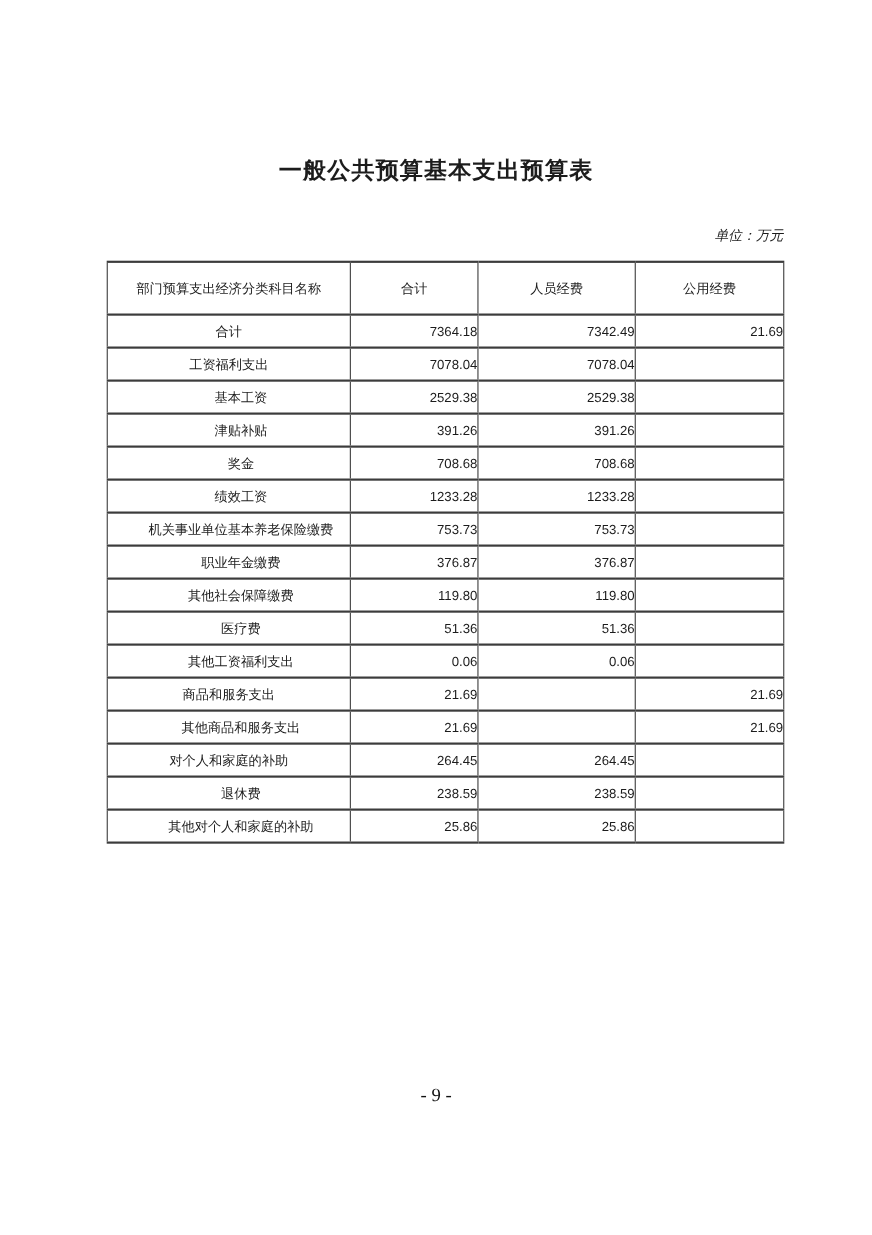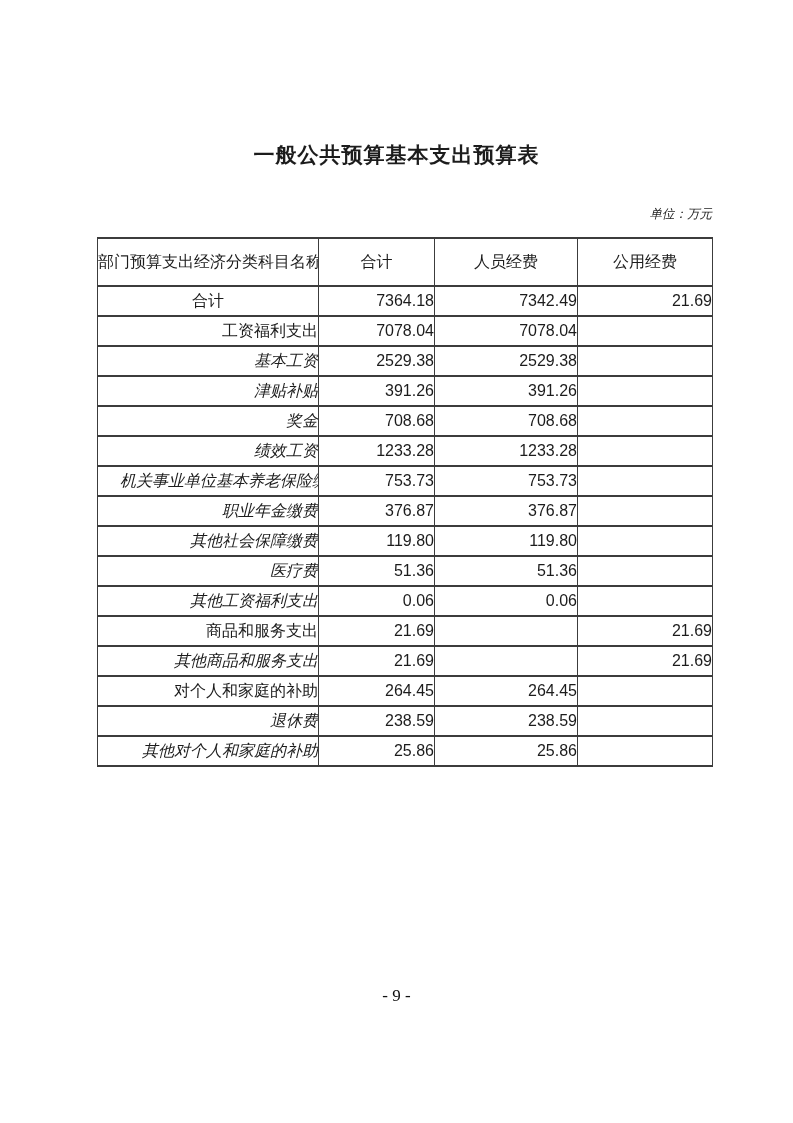--- a/index.html
+++ b/index.html
@@ -32,42 +32,42 @@
     font-size: 12.5px;
     font-style: italic;
   }
   table.budget {
     position: absolute;
     top: 237px;
     left: 97px;
     width: 615px;
     border-collapse: collapse;
     table-layout: fixed;
-    font-size: 16px;
+    font-size: 12px;
   }
   table.budget col.c-name { width: 221px; }
   table.budget col.c-total { width: 116px; }
   table.budget col.c-personnel { width: 143px; }
   table.budget col.c-public { width: 135px; }
   table.budget th, table.budget td {
     border: 1px solid #3c3c3c;
     border-top-width: 2px;
     border-bottom-width: 2px;
     padding: 0;
     overflow: hidden;
     white-space: nowrap;
   }
   table.budget th {
     height: 46px;
     font-weight: 400;
     text-align: center;
   }
   table.budget td { height: 28px; }
-  td.name { text-align: right; padding-left: 8px; }
-  td.name.child { padding-left: 22px; font-style: italic; }
+  td.name { text-align: center; padding-left: 8px; }
+  td.name.child { padding-left: 22px; }
   td.name.total { text-align: center; padding-left: 0; }
   td.num { text-align: right; padding-right: 9px; }
   .page-number {
     position: absolute;
     top: 986px;
     left: 0;
     width: 100%;
     text-align: center;
     font-family: "Liberation Serif", serif;
     font-size: 17px;

